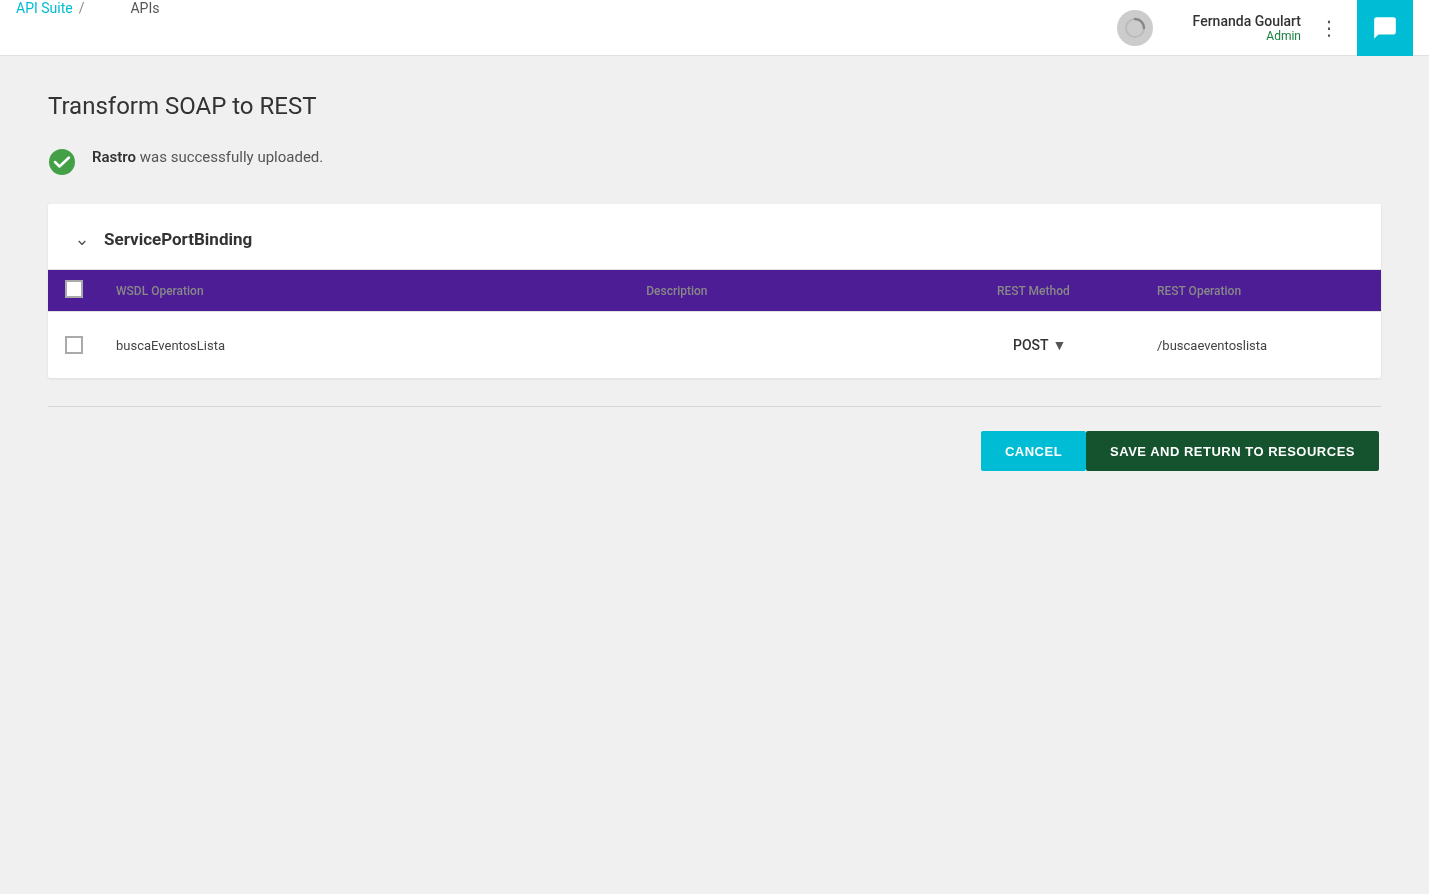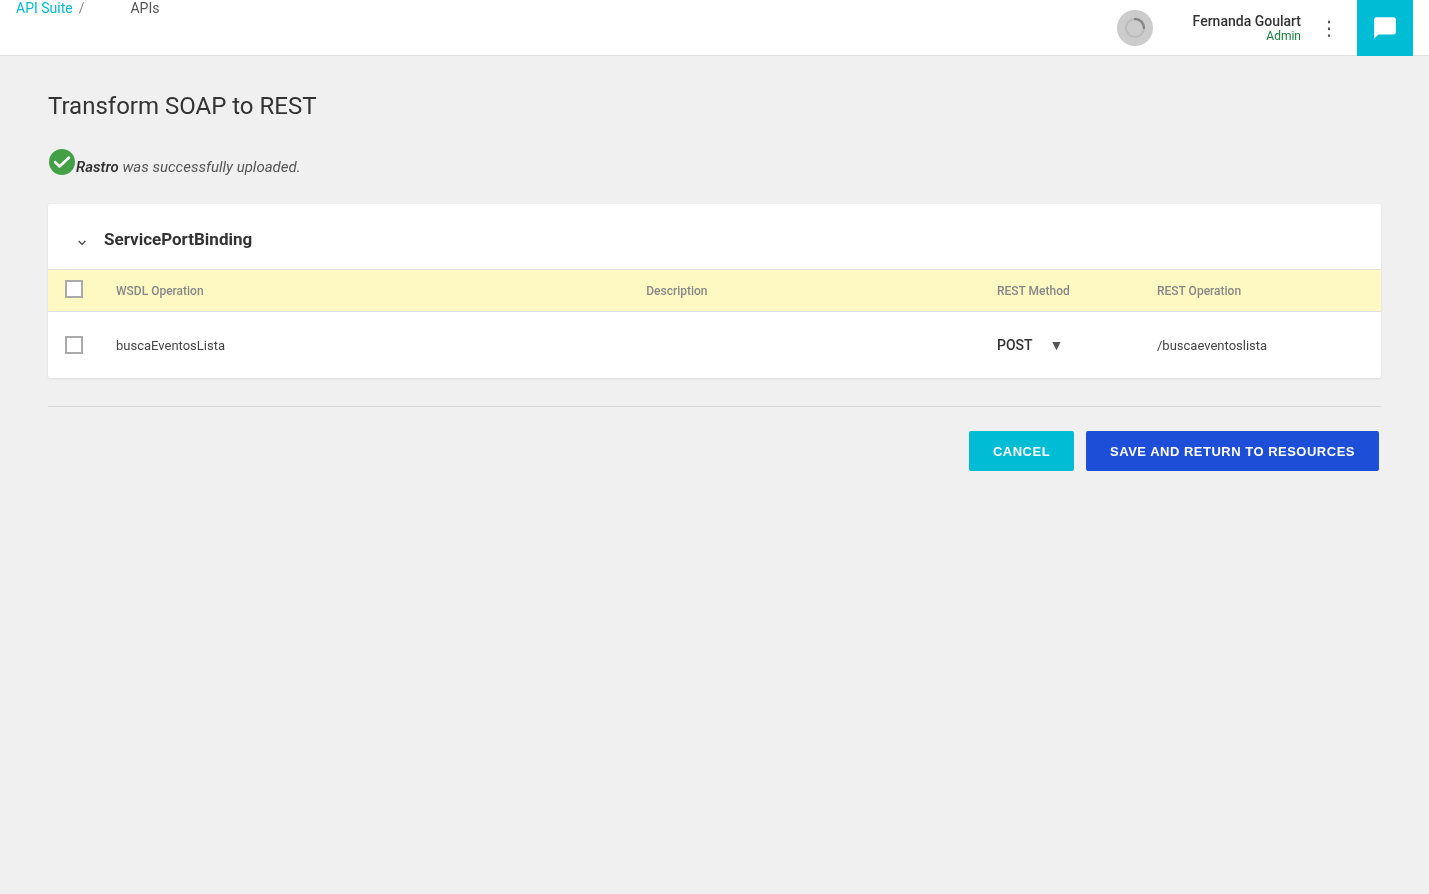--- a/index.html
+++ b/index.html
@@ -99,24 +99,23 @@
       background: #f0f0f0;
     }
     .page-title {
       font-size: 24px;
       color: #333;
       font-weight: 400;
       margin-bottom: 28px;
     }
     .success-banner {
       display: flex;
-      align-items: flex-end;
-      gap: 0;
+      align-items: flex-start;
+      gap: 16px;
       margin-bottom: 28px;
-      font-style: italic;
     }
     .success-icon {
       width: 28px;
       height: 28px;
       flex-shrink: 0;
     }
     .success-text {
       font-size: 15px;
       color: #555;
     }
@@ -150,21 +149,21 @@
       color: #333;
       font-weight: 700;
     }
 
     
     .operations-table {
       width: 100%;
       border-collapse: collapse;
     }
     .operations-table thead tr {
-      background: #fef9c3;
+      background: #4c1d95;
       border-top: 1px solid #e0e0e0;
       border-bottom: 1px solid #e0e0e0;
     }
     .operations-table thead th {
       padding: 10px 16px;
       font-size: 12px;
       font-weight: 500;
       color: #888;
       text-align: left;
     }
@@ -206,21 +205,22 @@
       width: 18px;
       height: 18px;
       border: 2px solid #aaa;
       display: inline-block;
       cursor: pointer;
       background: #fff;
     }
     .method-cell {
       display: flex;
       align-items: flex-start;
-      gap: 17px;
+      gap: 4px;
+      margin-left: 16px;
     }
     .method-label {
       font-size: 14px;
       font-weight: 500;
       color: #333;
     }
     .dropdown-arrow {
       color: #555;
       font-size: 14px;
       cursor: pointer;
@@ -230,40 +230,40 @@
     .divider {
       height: 1px;
       background: #d8d8d8;
       margin: 8px 0 24px 0;
     }
 
     
     .action-bar {
       display: flex;
       justify-content: flex-end;
-      gap: 12px;
+      gap: 0;
       padding: 0 2px;
     }
     .btn {
       padding: 0 24px;
       height: 40px;
       font-size: 13px;
       font-weight: 600;
       letter-spacing: 0.5px;
       border: none;
       cursor: pointer;
       text-transform: uppercase;
       border-radius: 2px;
     }
     .btn-cancel {
       background: #00bcd4;
       color: #fff;
     }
     .btn-save {
-      background: #1d4ed8;
+      background: #14532d;
       color: #fff;
     }
   </style>
 </head>
 <body>
 
 <header class="header">
   <nav class="breadcrumb">
     <a class="breadcrumb-link">API Suite</a>
     <span class="breadcrumb-separator">/</span>

